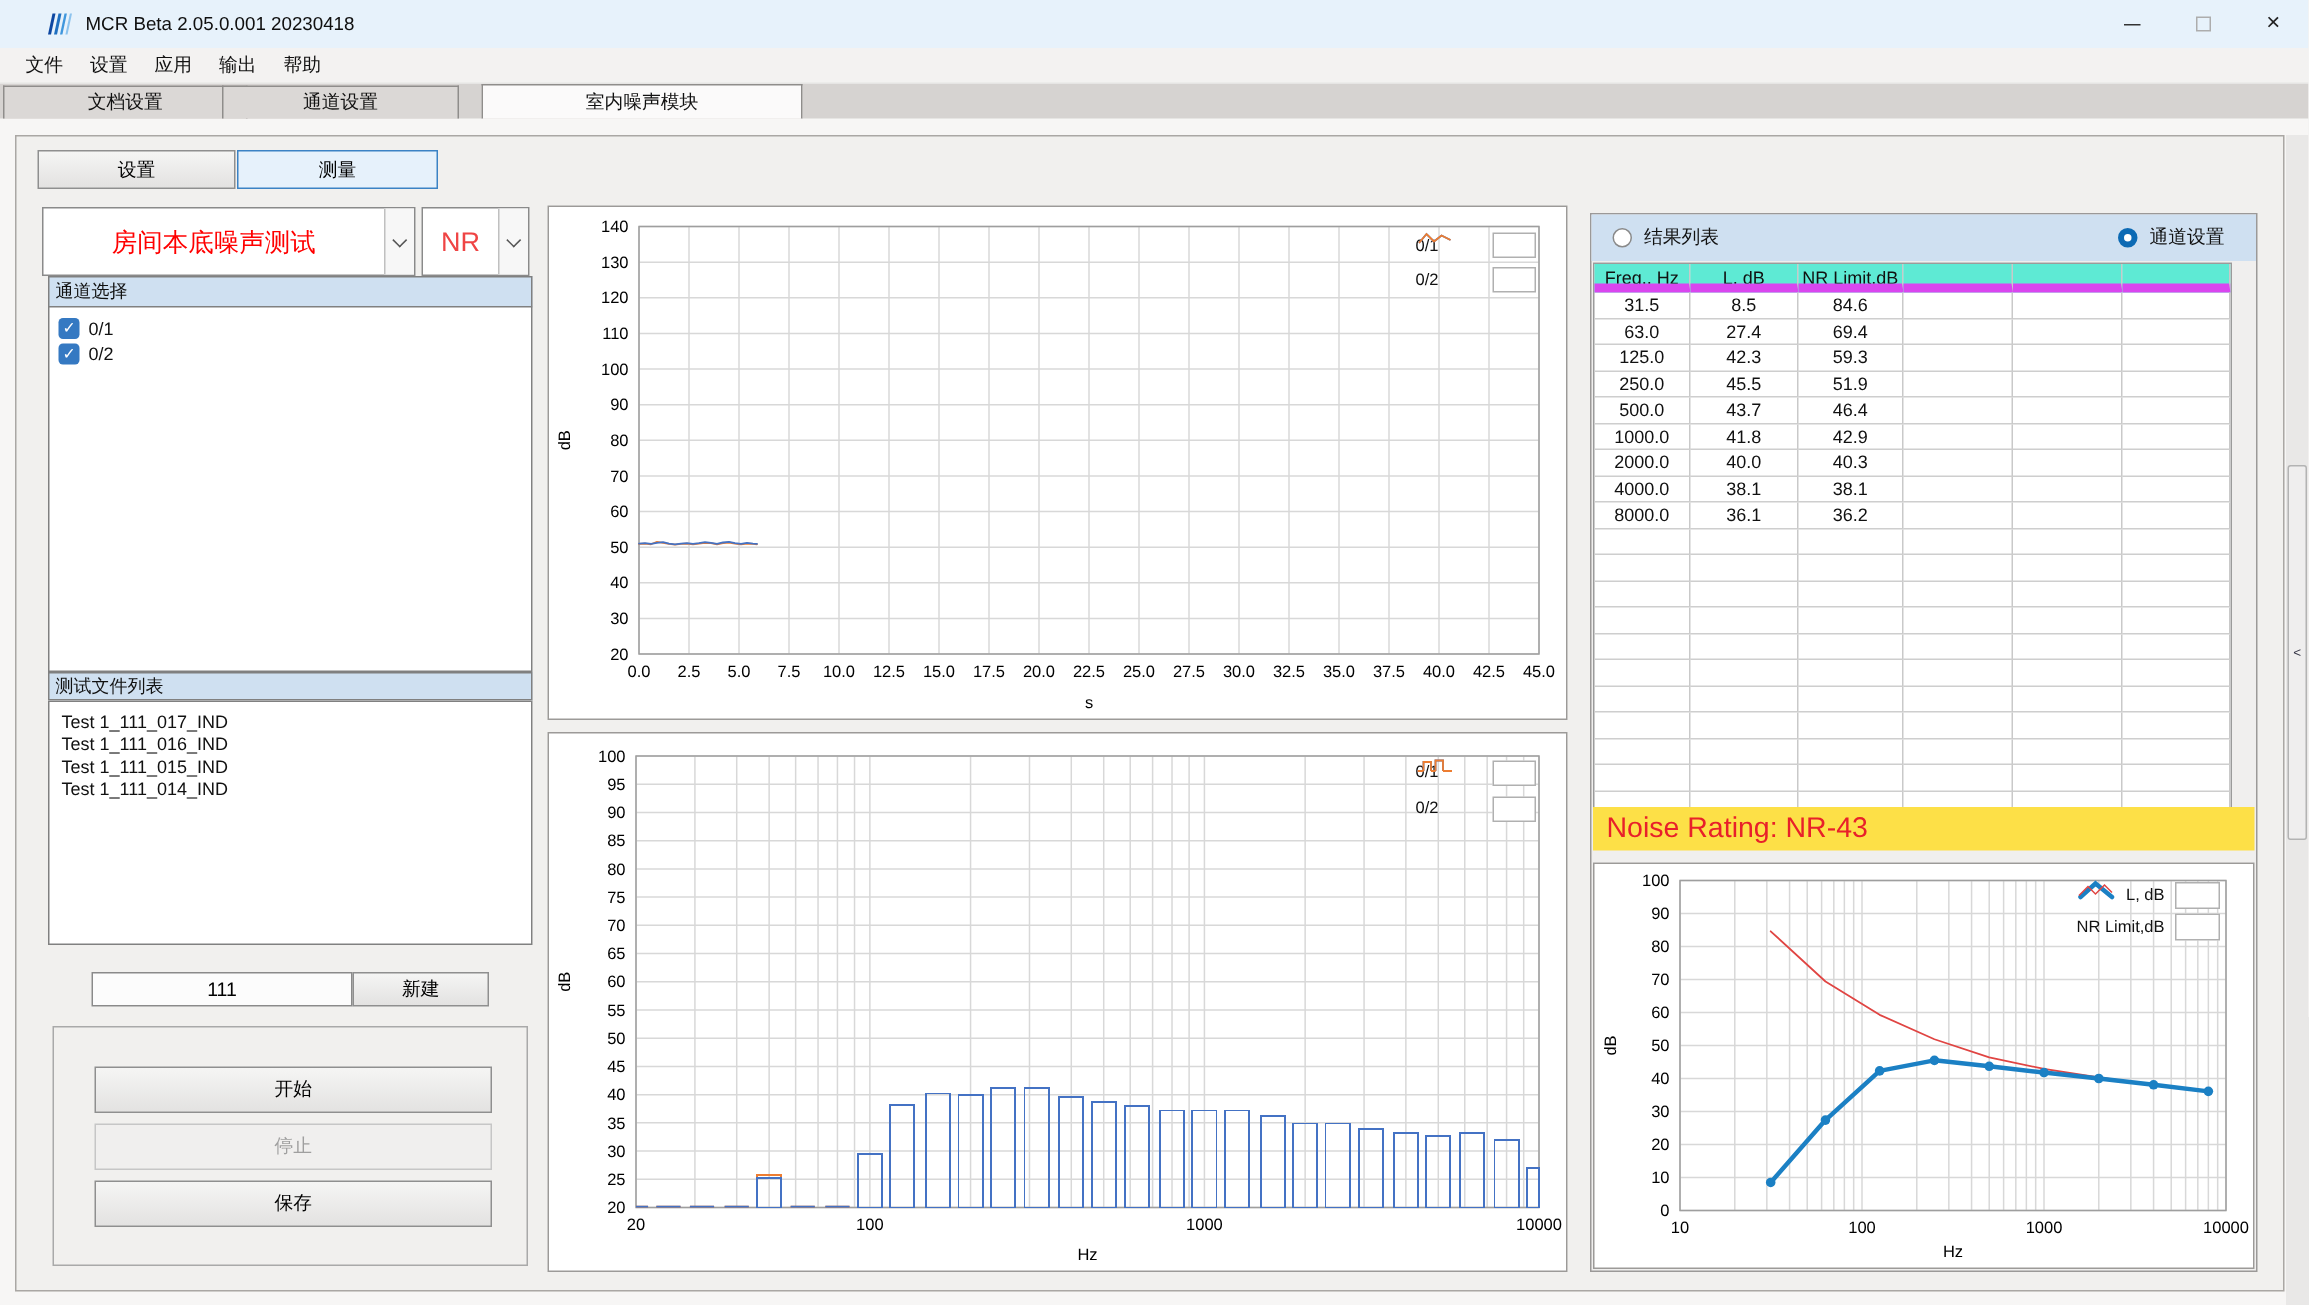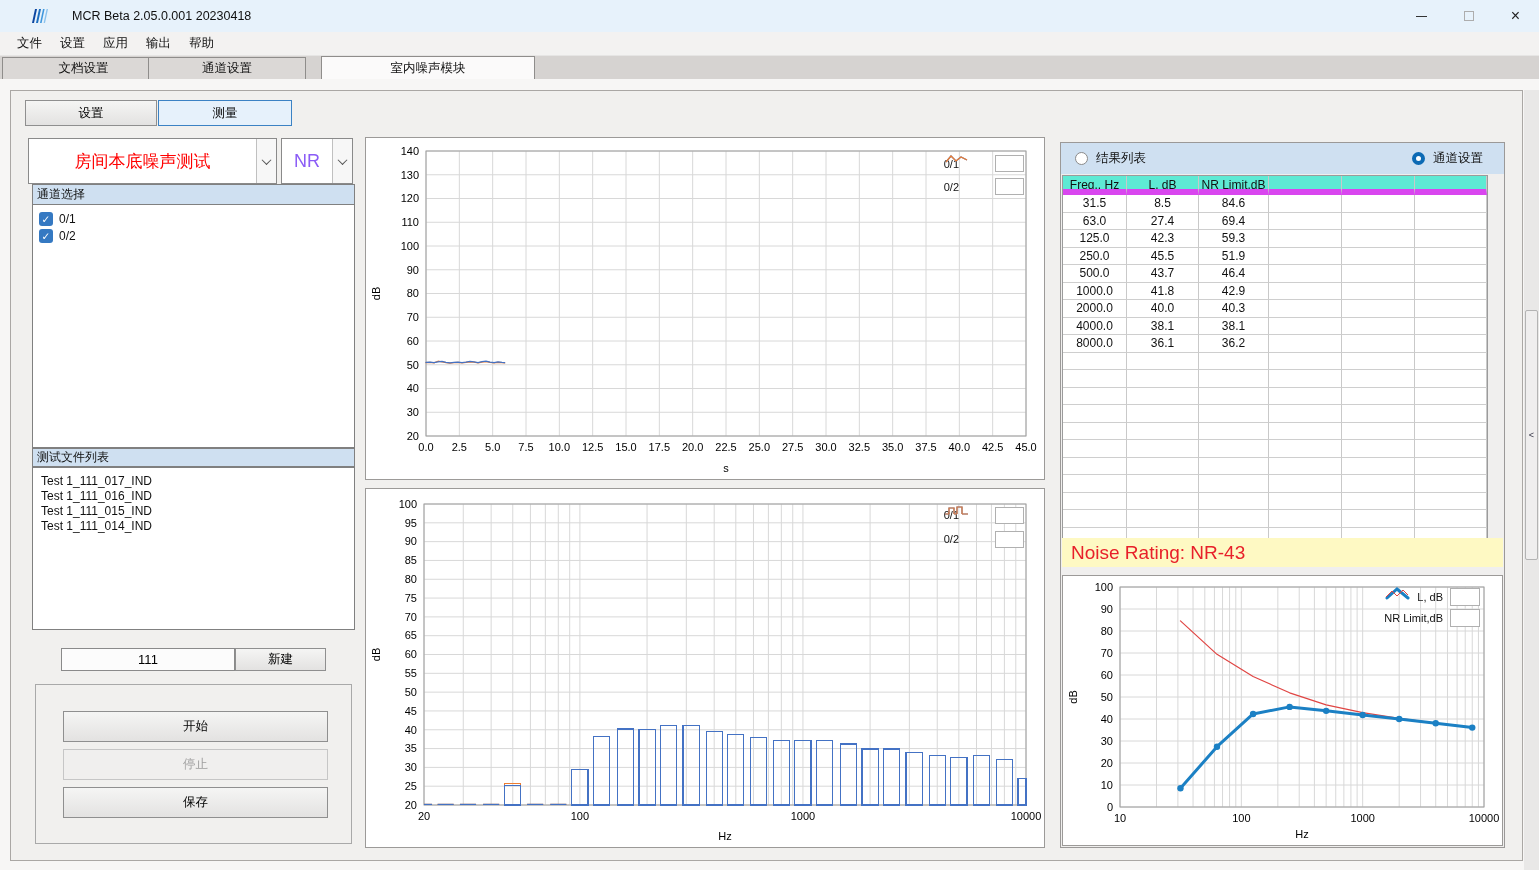--- a/index.html
+++ b/index.html
@@ -2,21 +2,21 @@
 <html><head>
 <meta charset="utf-8">
 <style>
   *{box-sizing:border-box;margin:0;padding:0}
   html,body{width:1539px;height:870px;overflow:hidden}
   body{position:relative;font-family:"Liberation Sans",sans-serif;background:#f7f6f5;color:#111}
 
   
   .titlebar{position:absolute;left:0;top:0;width:1539px;height:32px;background:#e7f2fb;display:flex;align-items:center}
   .app-icon{margin-left:30px;width:18px;height:18px;display:inline-block}
-  .title{margin-left:24px;font-size:12.5px;color:#101010}
+  .title{margin-left:9px;font-size:12.5px;color:#101010}
   .win-controls{position:absolute;right:0;top:0;height:32px;display:flex}
   .win-btn{width:47px;height:32px;display:flex;align-items:center;justify-content:center;font-size:16px;color:#222}
   .min-dash{width:11px;height:1px;background:#333;display:inline-block}
   .max-box{width:10px;height:10px;border:1px solid #adadad;display:inline-block}
 
   
   .menubar{position:absolute;left:0;top:32px;width:1539px;height:24px;background:#f3f2f1;display:flex;align-items:center;padding-left:8px;font-size:12.5px;border-bottom:1px solid #e6e5e4}
   .menu-item{padding:3px 9px}
 
   
@@ -35,21 +35,21 @@
   .btn{background:linear-gradient(#f5f5f4,#e3e2e1);border:1px solid #8f8f8f;font-size:12.5px;display:flex;align-items:center;justify-content:center;font-family:inherit;cursor:default}
   .btn.disabled{background:#f0efee;color:#9f9f9f;border-color:#c6c6c6}
   #subtab-settings{position:absolute;left:25px;top:100px;width:132px;height:26px}
   #subtab-measure{position:absolute;left:158px;top:100px;width:134px;height:26px;background:#e6f1fb;border:1px solid #3b82c4}
 
   
   .combo{position:absolute;top:138px;height:46px;background:#fff;border:1px solid #8a8a8a;display:flex}
   #combo-test{left:28px;width:249px}
   #combo-test .combo-value{color:#ff0000;font-size:17px}
   #combo-nr{left:281px;width:72px}
-  #combo-nr .combo-value{font-size:18px;color:#8b5cf6}
+  #combo-nr .combo-value{font-size:18px;color:#ef4444}
   .combo-value{flex:1;display:flex;align-items:center;justify-content:center;overflow:hidden;white-space:nowrap}
   .combo-arrow{width:20px;border-left:1px solid #c0c0c0;background:#f7f7f7;display:flex;align-items:center;justify-content:center}
   .chev{width:7px;height:7px;border-right:1.5px solid #555;border-bottom:1.5px solid #555;transform:rotate(45deg) translate(-1px,-1px)}
 
   
   .sec-header{position:absolute;background:#cfe0f1;border:1px solid #808080;font-size:12px;display:flex;align-items:center;padding-left:4px}
   #channel-header{left:32px;top:184px;width:323px;height:21px}
   #file-header{left:32px;top:448px;width:323px;height:19px}
   .listbox{position:absolute;background:#fff;border:1px solid #808080;font-size:12px;overflow:hidden}
   #channel-list{left:32px;top:204px;width:323px;height:244px;padding:5px 6px}
@@ -81,21 +81,21 @@
   .right-panel{position:absolute;left:1060px;top:142px;width:445px;height:706px;background:#f0efee;border:1px solid #9b9998}
   .result-header{position:absolute;left:0;top:0;width:443px;height:31px;background:#cfe0f1;display:flex;align-items:center;font-size:12.5px}
   .radio-item{display:flex;align-items:center;gap:8px}
   #radio-list-item{position:absolute;left:14px}
   #radio-last-item{position:absolute;left:351px}
   .radio{width:13px;height:13px;border-radius:50%;background:#fff;border:1px solid #8a8a8a;flex:0 0 auto}
   .radio.sel{border:4px solid #0c6ab4}
   #result-table{position:absolute;left:1px;top:32px;display:grid;grid-template-columns:64px 72px 70px 73px 73px 72px;background:#fff;border:1px solid #9b9b9b;font-size:12px;width:426px}
   .tcell{border-right:1px solid #c9c9c9;border-bottom:1px solid #cecece;height:17.5px;line-height:17px;text-align:center;overflow:hidden}
   .tcell.thead{background:#5eead4;height:19px;line-height:19px;border-bottom:6px solid #d946ef}
-  .noise-bar{position:absolute;left:1px;top:395px;width:441px;height:29px;background:#fef9c3;color:#e8202a;font-size:19px;display:flex;align-items:center;padding-left:9px;white-space:nowrap}
+  .noise-bar{position:absolute;left:1px;top:395px;width:441px;height:29px;background:#fde047;color:#e8202a;font-size:19px;display:flex;align-items:center;padding-left:9px;white-space:nowrap}
   #nr-chart{left:1px;top:432px;width:441px;height:271px}
 </style>
 </head>
 <body>
 
 <div class="titlebar">
   <span class="app-icon">
     <svg width="18" height="18" viewBox="0 0 18 18">
       <path d="M2 16 L5 2 L7 2 L4 16 Z" fill="#0d47a1"></path>
       <path d="M6 16 L9 2 L11 2 L8 16 Z" fill="#1e6fc0"></path>

